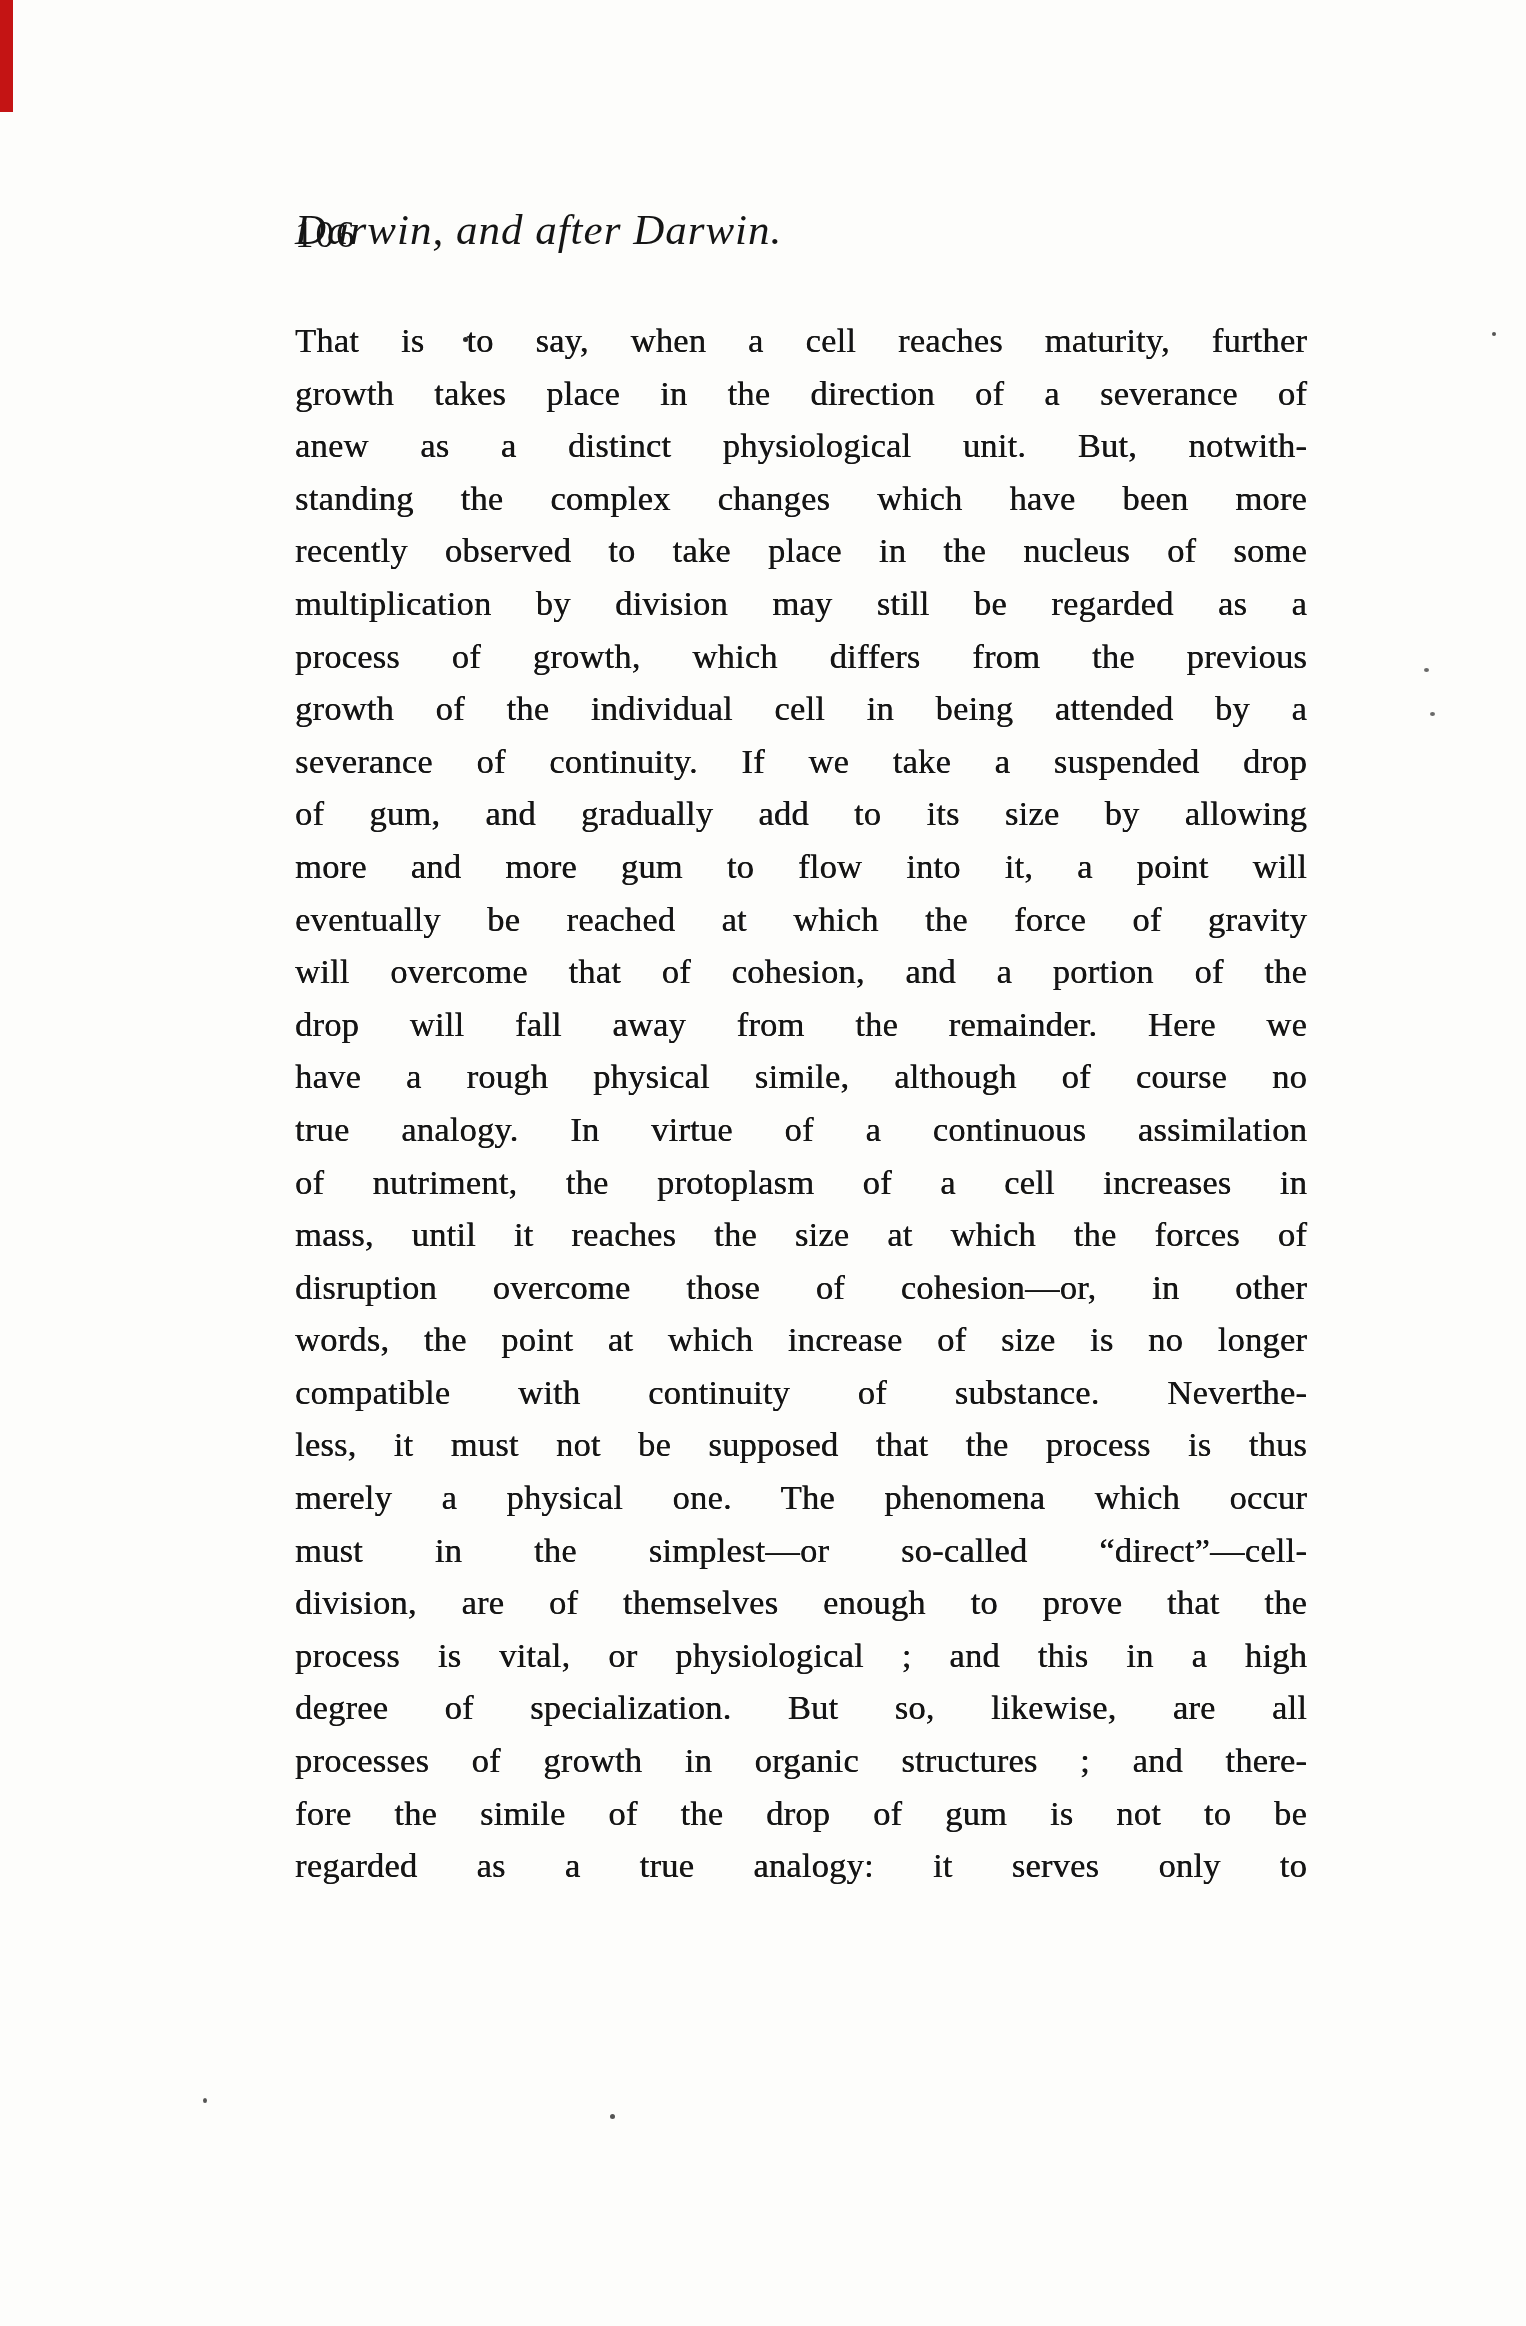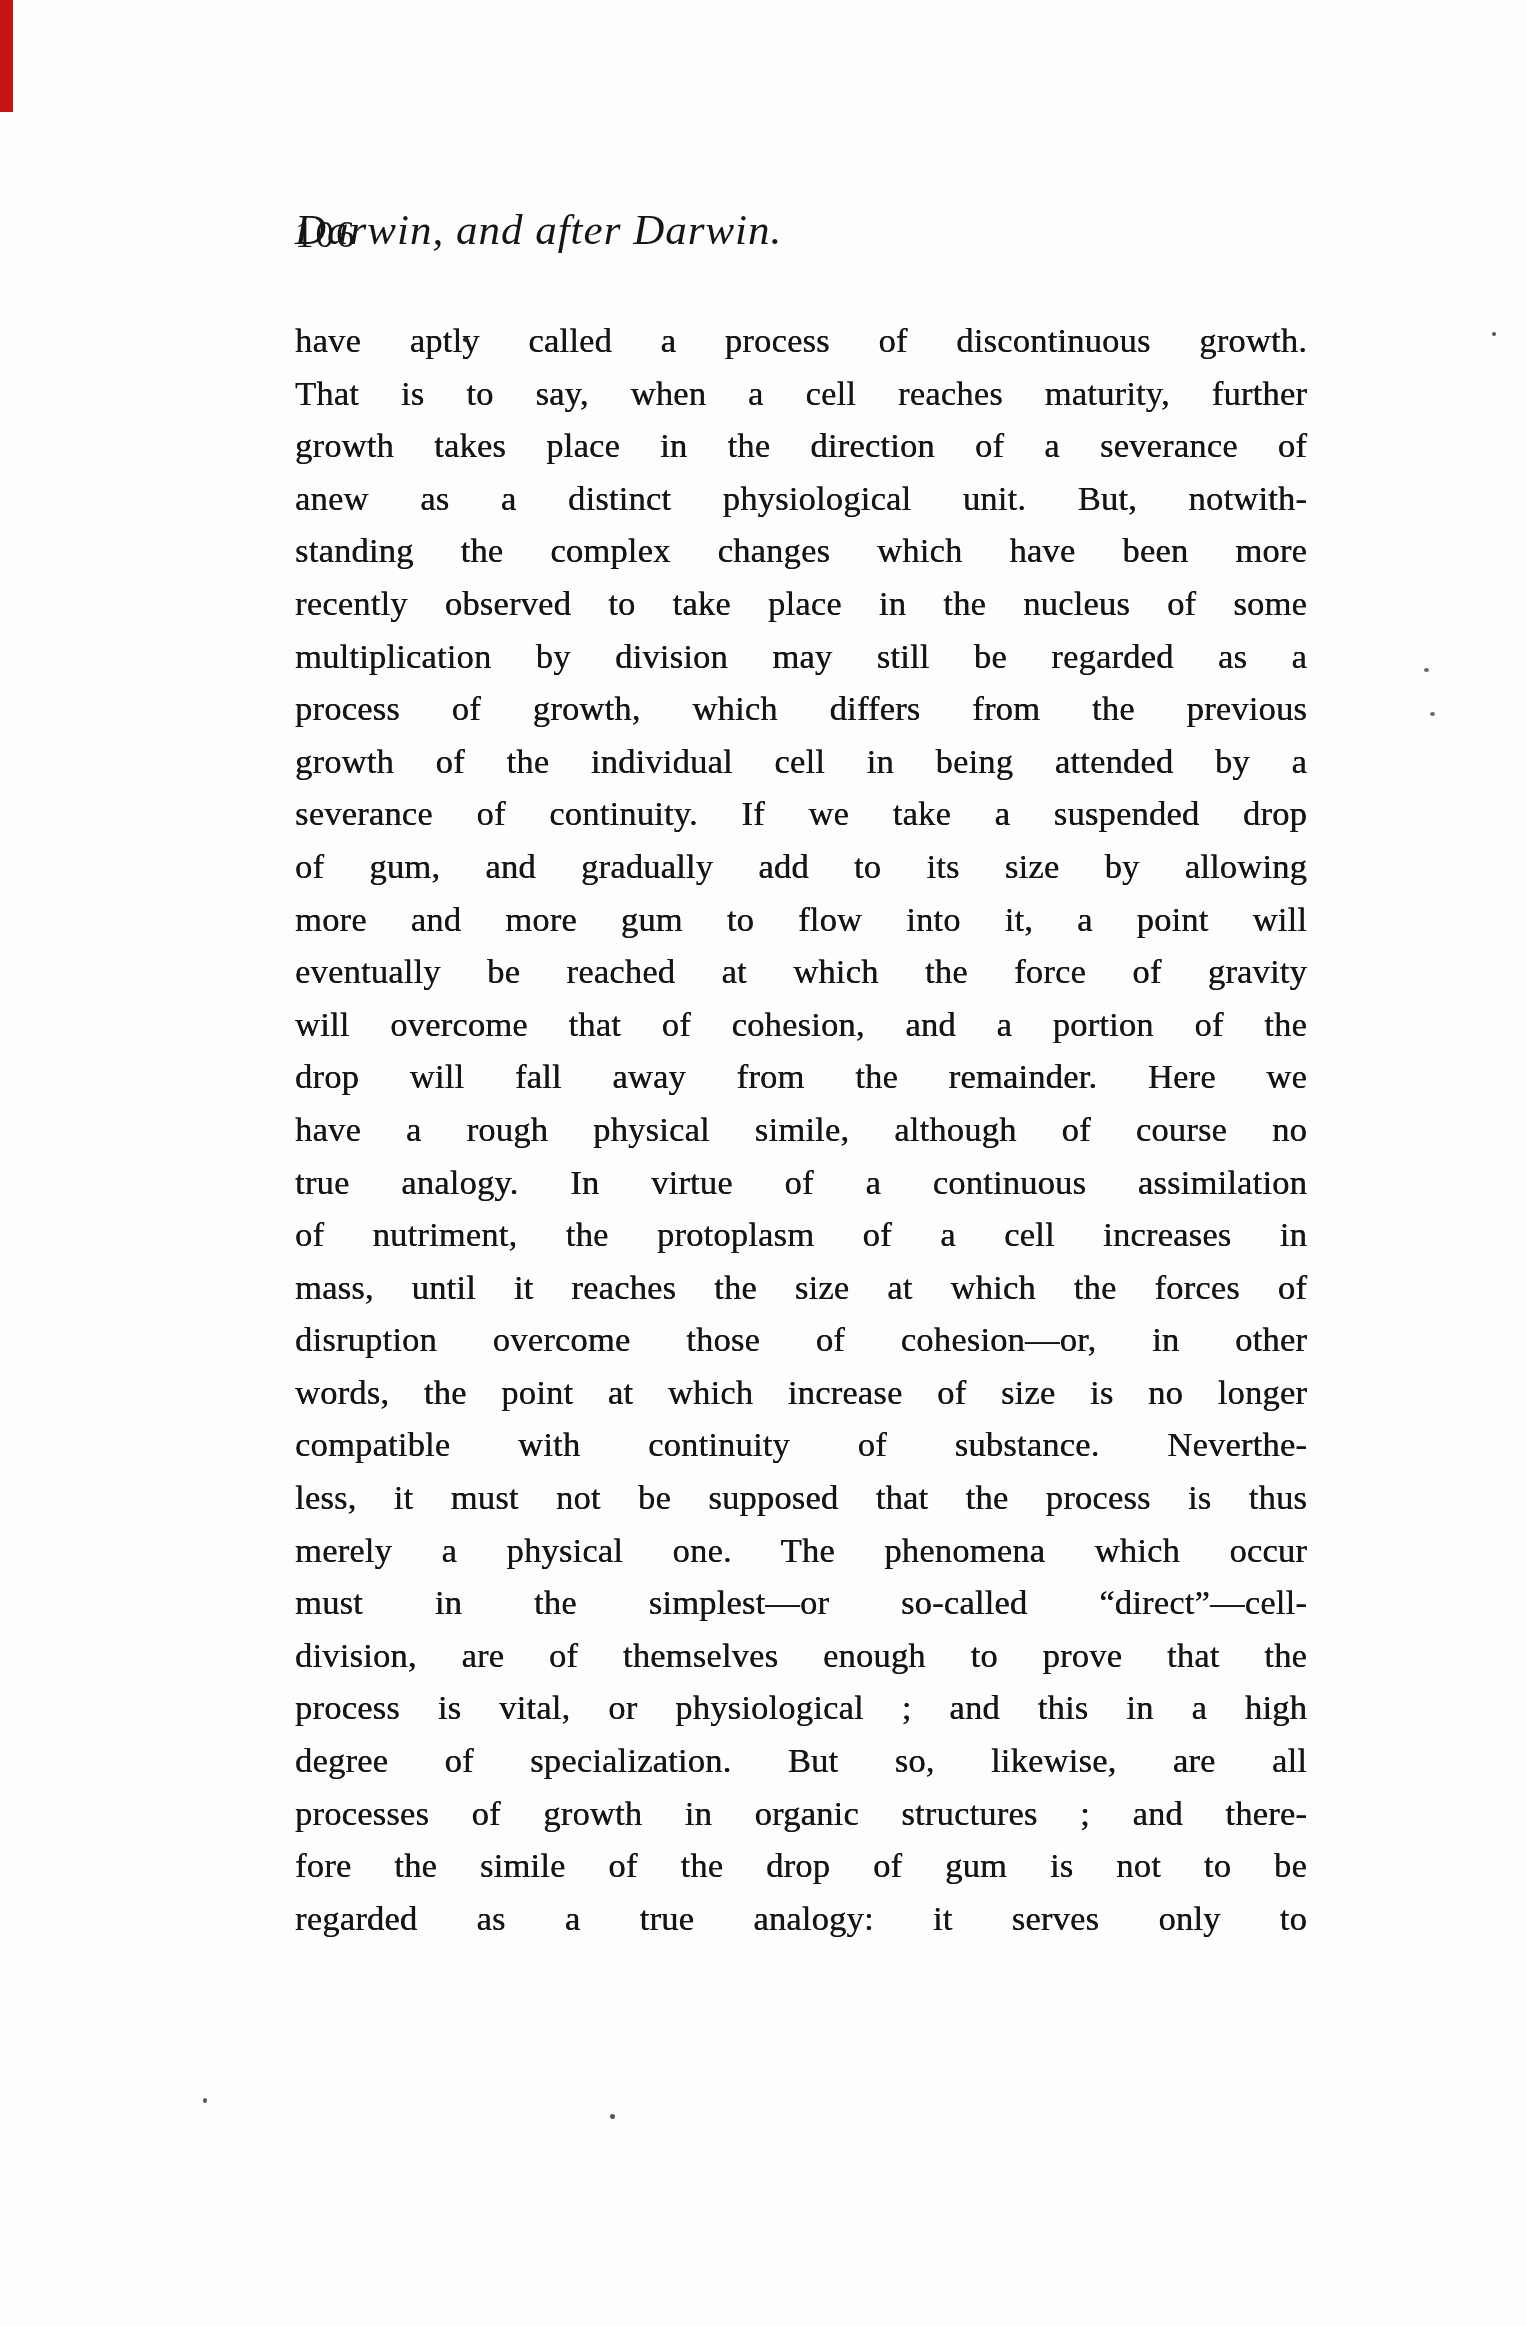--- a/index.html
+++ b/index.html
@@ -71,21 +71,20 @@
 
 <div class="page">
   <div class="red-bar"></div>
 
   <div class="header">
     <div class="running-title">Darwin, and after Darwin.</div>
     <div class="page-number">106</div>
   </div>
 
   <div class="body-text">
-    <div class="tl">have aptly called a process of discontinuous growth.</div>
     <div class="tl">That is to say, when a cell reaches maturity, further</div>
     <div class="tl">growth takes place in the direction of a severance of</div>
     <div class="tl">anew as a distinct physiological unit.  But, notwith-</div>
     <div class="tl">standing the complex changes which have been more</div>
     <div class="tl">recently observed to take place in the nucleus of some</div>
     <div class="tl">multiplication by division may still be regarded as a</div>
     <div class="tl">process of growth, which differs from the previous</div>
     <div class="tl">growth of the individual cell in being attended by a</div>
     <div class="tl">severance of continuity.  If we take a suspended drop</div>
     <div class="tl">of gum, and gradually add to its size by allowing</div>

